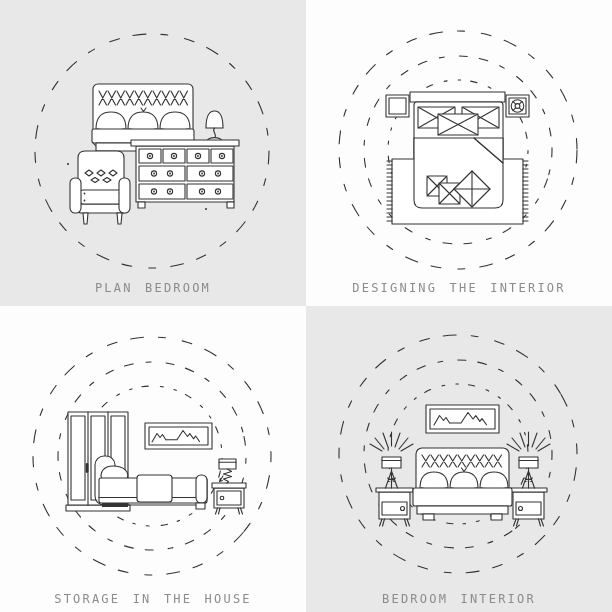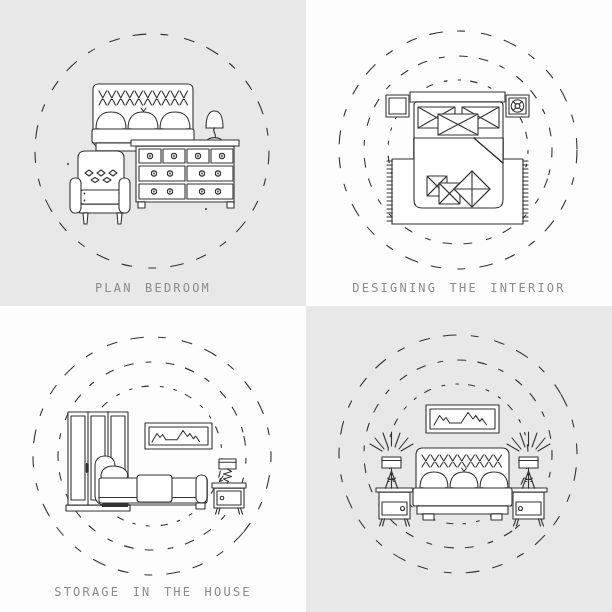--- a/index.html
+++ b/index.html
@@ -13,21 +13,21 @@
           grid-template-columns:306px 306px;grid-template-rows:306px 306px;
           font-family:"DejaVu Sans Mono","Liberation Mono",monospace;}
   .quad{position:relative;width:306px;height:306px;overflow:hidden;}
   .bg-gray{background:var(--gray);}
   .bg-white{background:var(--white);}
   .quad svg{position:absolute;left:0;top:0;}
   .caption{position:absolute;left:0;right:0;text-align:center;
            font-size:12px;letter-spacing:2.2px;word-spacing:3px;
            color:var(--caption);}
   .cap-top{bottom:11px;}
-  .cap-bottom{bottom:13px;}
+  .cap-bottom{bottom:6px;}
   .ln{stroke:var(--line);stroke-width:1.1;fill:none;stroke-linecap:round;stroke-linejoin:round;}
   .lnw{stroke:var(--line);stroke-width:1.1;fill:#ffffff;stroke-linejoin:round;}
   .hv{stroke:var(--line);stroke-width:2.2;fill:none;stroke-linecap:round;}
   .dk{fill:var(--line);stroke:none;}
   .dash1{stroke-dasharray:13 15 7 17 10 14;}
   .dash2{stroke-dasharray:9 13 5 15 8 12;}
   .dash3{stroke-dasharray:2.5 10 6.5 12 3 11;}
 </style>
 </head>
 <body>
@@ -265,15 +265,16 @@
         <path class="lnw" d="M144,182 C144,170 150,166 158,166 C166,166 172,170 172,182 C163,185 153,185 144,182 Z"></path>
         <path class="lnw" d="M174,182 C174,170 180,166 188,166 C196,166 202,170 202,182 C193,185 183,185 174,182 Z"></path>
         <path class="hv" d="M116,182.5 Q128,186 140,182.5 M146,182.5 Q158,186 170,182.5 M176,182.5 Q188,186 200,182.5"></path>
         <path class="ln" d="M155.5,162 l2.5,3.5 M160.5,162 l-2.5,3.5"></path>
         <rect class="lnw" x="107" y="182" width="99" height="18" rx="2"></rect>
         <rect class="lnw" x="111" y="200" width="91" height="8"></rect>
         <rect class="lnw" x="117" y="208" width="11" height="6"></rect>
         <rect class="lnw" x="185" y="208" width="11" height="6"></rect>
       </g>
     </svg>
+    <div class="caption cap-bottom">BEDROOM INTERIOR</div>
   </section>
 
 </div>
 
 </body></html>

